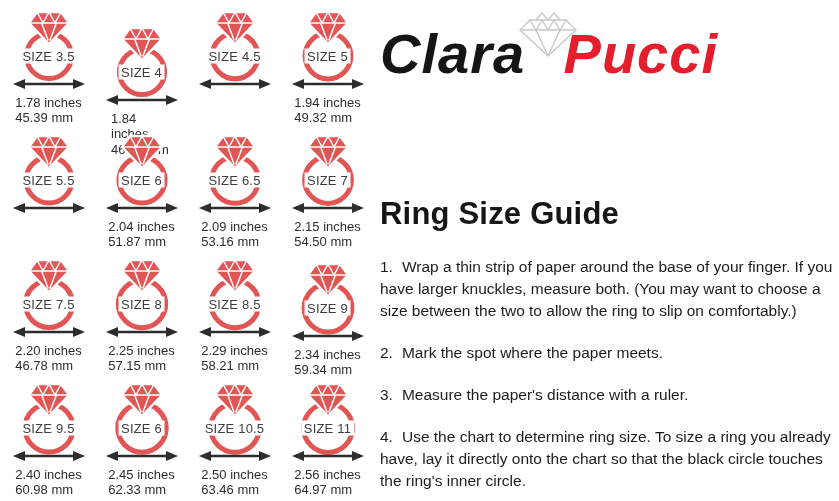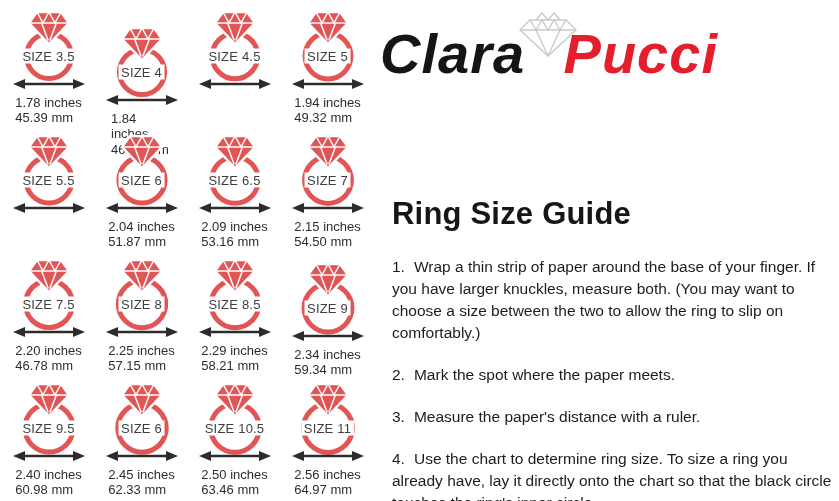--- a/index.html
+++ b/index.html
@@ -34,25 +34,25 @@
   .logo-first, .logo-second {
     font-family:Liberation Sans, sans-serif; font-style:italic; font-weight:bold;
     font-size:56px; line-height:92px; letter-spacing:1px;
   }
   .logo-first  { color:#151515; margin-right:34px; }
   .logo-second { color:var(--brand-red,#e31e2d); }
   .logo-diamond { position:absolute; left:136px; top:2px; }
   .logo-diamond * { fill:none; stroke:var(--diamond-gray,#c9c9c9); stroke-width:1.4; }
 
   .title {
-    margin:96px 0 0 12px; font-size:31px; font-weight:bold; color:#161616;
+    margin:96px 0 0 0; font-size:31px; font-weight:bold; color:#161616;
     letter-spacing:0.2px;
   }
   .steps { margin-top:24px; }
-  .step { margin:0 0 20px 12px; font-size:15.5px; line-height:22px; color:#1c1c1c; }
+  .step { margin:0 0 20px 0; font-size:15.5px; line-height:22px; color:#1c1c1c; }
   .step-num { margin-right:9px; }
 </style>
 </head>
 <body>
 
 <div class="page">
 
   <section class="chart">
   <figure class="cell" style="margin:0">
     <div class="fig">

